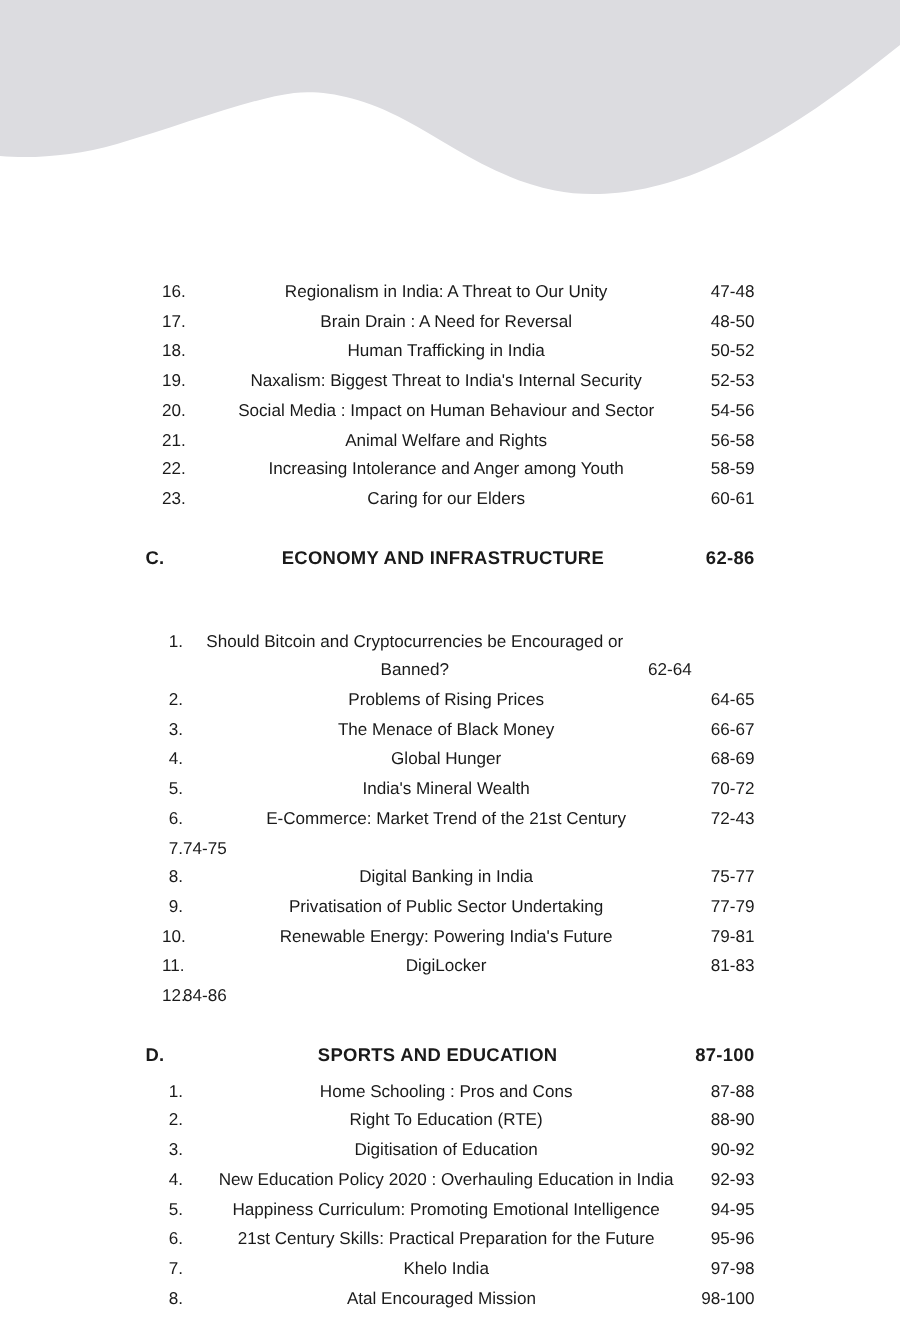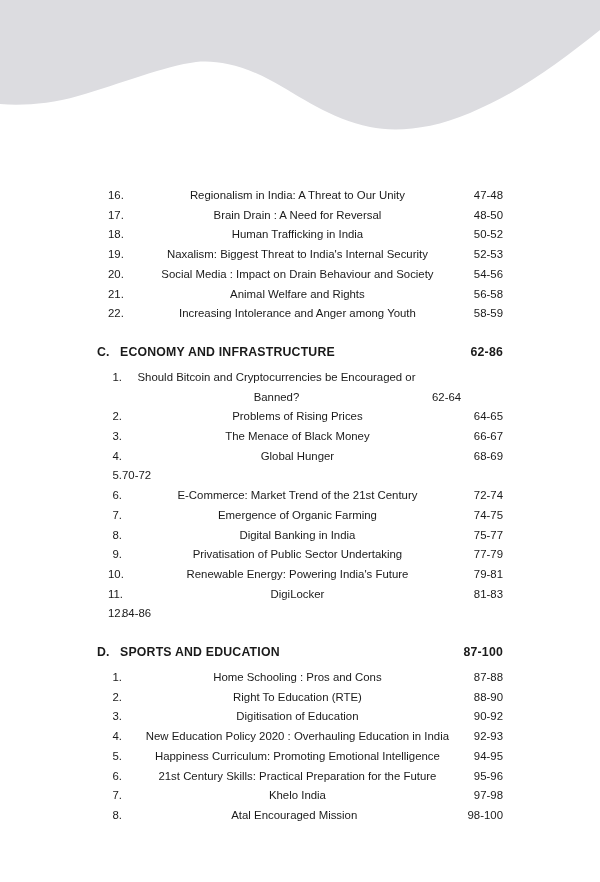--- a/index.html
+++ b/index.html
@@ -45,21 +45,21 @@
     margin-top: 21px;
     margin-bottom: 9px;
   }
   .section-heading .sec-letter {
     width: 23px;
     flex: 0 0 23px;
     text-align: left;
   }
   .section-heading .sec-title {
     flex: 1 1 auto;
-    text-align: left;
+    text-align: center;
   }
   .section-heading .sec-pages {
     flex: 0 0 auto;
     text-align: center;
     white-space: nowrap;
   }
 
   .toc-item {
     display: flex;
     align-items: baseline;
@@ -83,20 +83,21 @@
   }
   .toc-item .item-pages {
     flex: 0 0 auto;
     text-align: left;
     white-space: nowrap;
     align-self: flex-end;
   }
   
   .toc-item.wrap .item-title {
     max-width: 310px;
+    margin-top: 31px;
   }
 </style>
 </head>
 <body>
 
 <svg id="header-wave" viewBox="0 0 600 180" preserveAspectRatio="none" aria-hidden="true">
   <path d="M0,0 L600,0 L600,30
            C560,62 520,92 470,113
            C430,130 395,132 370,127
            C330,119 300,96 270,80
@@ -121,32 +122,37 @@
       <span class="item-title">Human Trafficking in India</span>
       <span class="item-pages">50-52</span>
     </div>
     <div class="toc-item">
       <span class="item-num">19.</span>
       <span class="item-title">Naxalism: Biggest Threat to India's Internal Security</span>
       <span class="item-pages">52-53</span>
     </div>
     <div class="toc-item">
       <span class="item-num">20.</span>
-      <span class="item-title">Social Media : Impact on Drain Behaviour and Society</span>
+      <span class="item-title">Social Media : Impact on Human Behaviour and Sector</span>
       <span class="item-pages">54-56</span>
     </div>
     <div class="toc-item">
       <span class="item-num">21.</span>
       <span class="item-title">Animal Welfare and Rights</span>
       <span class="item-pages">56-58</span>
     </div>
     <div class="toc-item">
       <span class="item-num">22.</span>
       <span class="item-title">Increasing Intolerance and Anger among Youth</span>
       <span class="item-pages">58-59</span>
+    </div>
+    <div class="toc-item">
+      <span class="item-num">23.</span>
+      <span class="item-title">Caring for our Elders</span>
+      <span class="item-pages">60-61</span>
     </div>
     <div class="section-heading">
       <span class="sec-letter">C.</span>
       <span class="sec-title">ECONOMY AND INFRASTRUCTURE</span>
       <span class="sec-pages">62-86</span>
     </div>
     <div class="toc-item wrap">
       <span class="item-num">1.</span>
       <span class="item-title">Should Bitcoin and Cryptocurrencies be Encouraged or Banned?</span>
       <span class="item-pages">62-64</span>
@@ -161,30 +167,30 @@
       <span class="item-title">The Menace of Black Money</span>
       <span class="item-pages">66-67</span>
     </div>
     <div class="toc-item">
       <span class="item-num">4.</span>
       <span class="item-title">Global Hunger</span>
       <span class="item-pages">68-69</span>
     </div>
     <div class="toc-item">
       <span class="item-num">5.</span>
+      <span class="item-title">India's Mineral Wealth</span>
       <span class="item-pages">70-72</span>
     </div>
     <div class="toc-item">
       <span class="item-num">6.</span>
       <span class="item-title">E-Commerce: Market Trend of the 21st Century</span>
-      <span class="item-pages">72-74</span>
+      <span class="item-pages">72-43</span>
     </div>
     <div class="toc-item">
       <span class="item-num">7.</span>
-      <span class="item-title">Emergence of Organic Farming</span>
       <span class="item-pages">74-75</span>
     </div>
     <div class="toc-item">
       <span class="item-num">8.</span>
       <span class="item-title">Digital Banking in India</span>
       <span class="item-pages">75-77</span>
     </div>
     <div class="toc-item">
       <span class="item-num">9.</span>
       <span class="item-title">Privatisation of Public Sector Undertaking</span>

